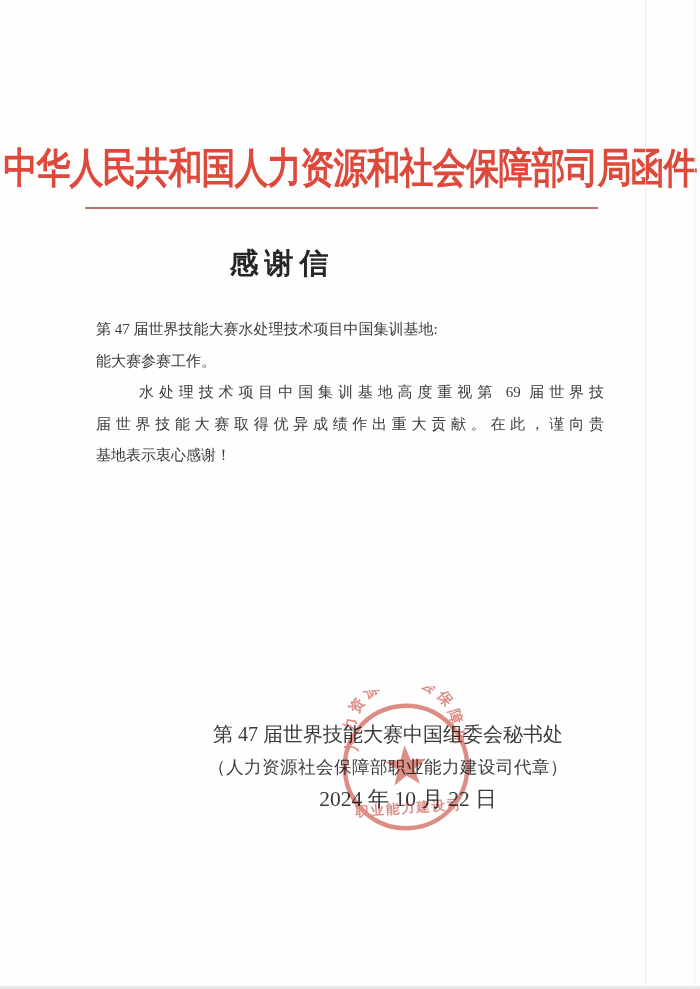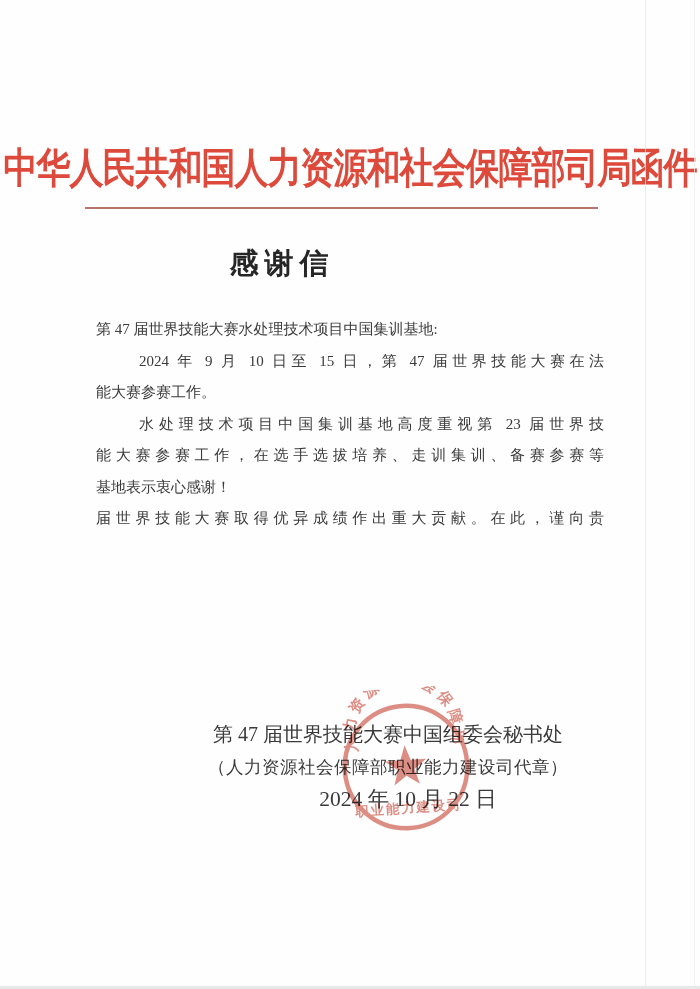--- a/index.html
+++ b/index.html
@@ -77,26 +77,24 @@
 <div class="page">
 
   <div class="doc-header">中华人民共和国人力资源和社会保障部司局函件</div>
 
   <div class="header-rule"></div>
 
   <div class="letter-title">感谢信</div>
 
   <div class="body-text">
     <div class="body-line">第 47 届世界技能大赛水处理技术项目中国集训基地:</div>
-    <div class="body-line ind jst">2024 年 9 月 10 日至 15 日，第 47 届世界技能大赛在法</div>
     <div class="body-line">能大赛参赛工作。</div>
-    <div class="body-line ind jst">水处理技术项目中国集训基地高度重视第 23 届世界技</div>
-    <div class="body-line jst">能大赛参赛工作，在选手选拔培养、走训集训、备赛参赛等</div>
+    <div class="body-line ind jst">水处理技术项目中国集训基地高度重视第 69 届世界技</div>
+    <div class="body-line jst">届世界技能大赛取得优异成绩作出重大贡献。在此，谨向贵</div>
     <div class="body-line">基地表示衷心感谢！</div>
-    <div class="body-line jst">届世界技能大赛取得优异成绩作出重大贡献。在此，谨向贵</div>
   </div>
 
   <div class="sig-line sig-org">第 47 届世界技能大赛中国组委会秘书处</div>
   <div class="sig-line sig-note">（人力资源社会保障部职业能力建设司代章）</div>
   <div class="sig-line sig-date">2024 年 10 月 22 日</div>
 
   <svg class="seal" viewBox="0 0 160 160" xmlns="http://www.w3.org/2000/svg">
     <defs>
       <path id="sealArc" d="M 33 63 A 50 50 0 1 1 127 63" fill="none"></path>
     </defs>

